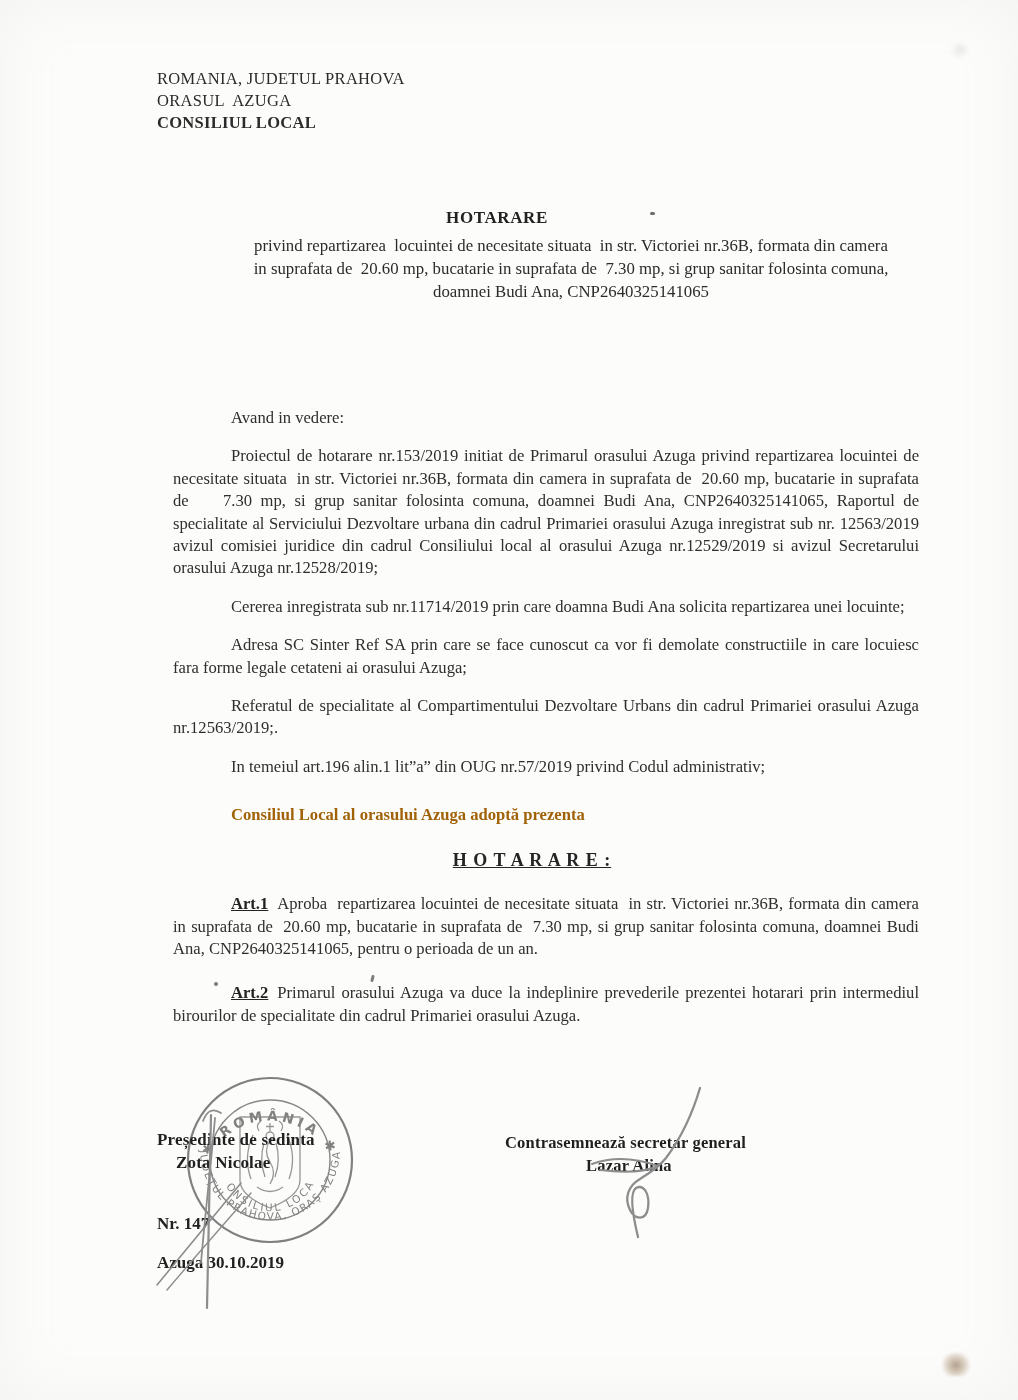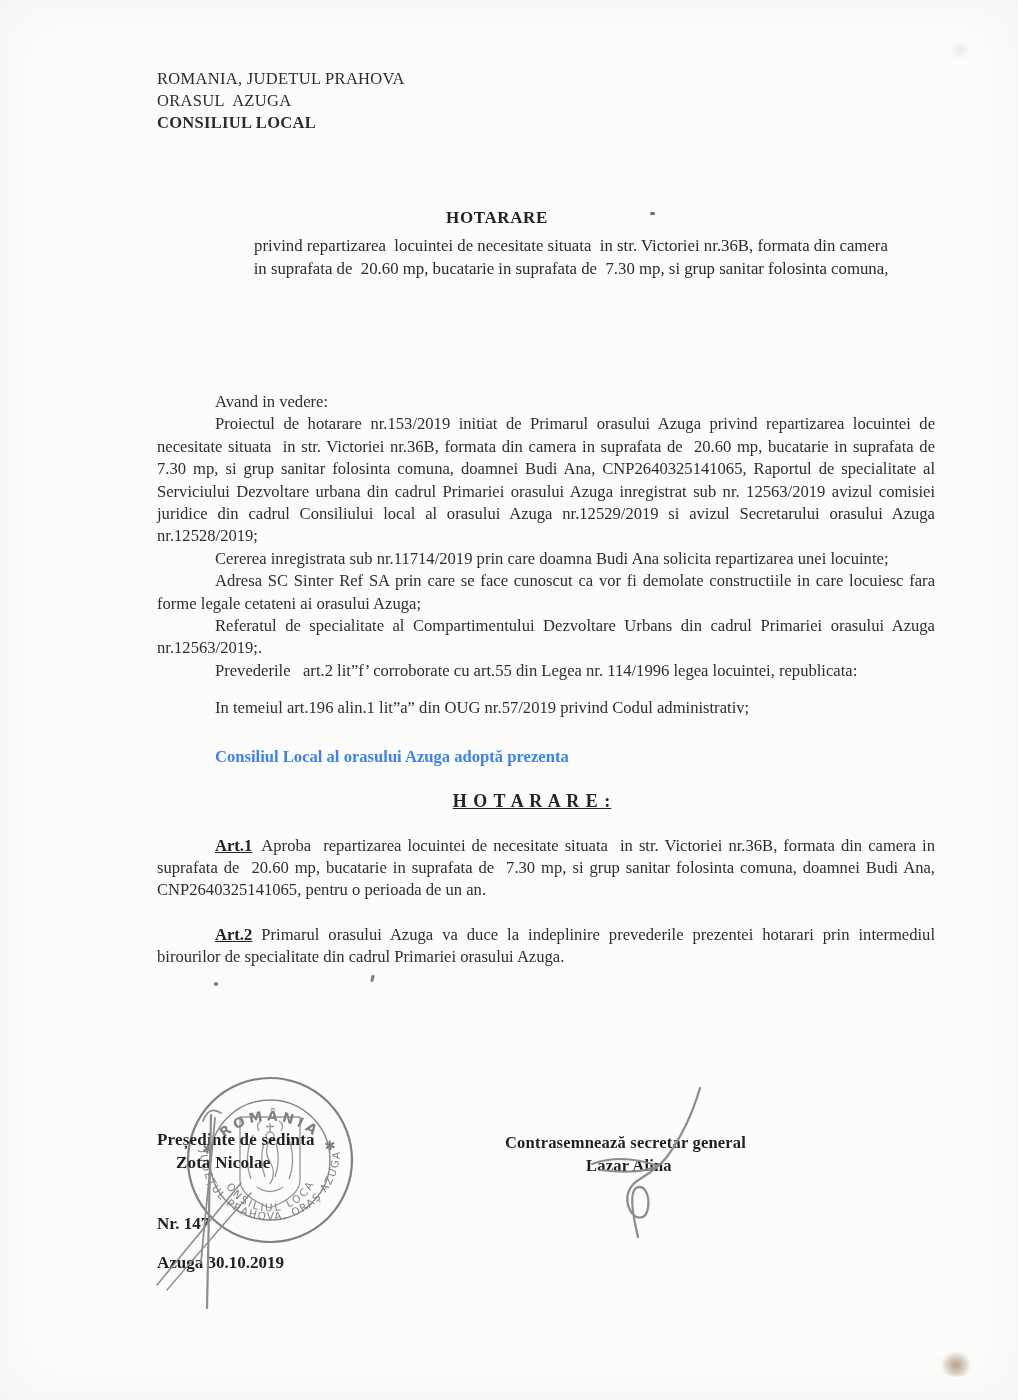--- a/index.html
+++ b/index.html
@@ -14,25 +14,25 @@
   .bold{font-weight:700;}
 
   .title-block{position:absolute;top:206px;left:140px;width:810px;text-align:center;
     font-size:16.8px;line-height:23px;}
   .title-heading{font-weight:700;font-size:17px;letter-spacing:.6px;margin:0 0 5px 0;
     transform:translateX(-48px);color:#222;}
   .subtitle{transform:translateX(26px);white-space:pre-wrap;}
 
   .flow{position:absolute;top:391px;left:157px;width:778px;font-size:16.6px;
     line-height:22.4px;text-align:justify;color:#2e2e2e;}
-  .flow p{margin:0;text-indent:58px;white-space:pre-wrap;}
+  .flow p{margin:16px;text-indent:58px;white-space:pre-wrap;}
   .flow p.gap-sm{margin-top:15px;}
   .flow p.gap-md{margin-top:26px;}
   .flow p.gap-lg{margin-top:44px;}
-  .adoption{font-weight:700;color:#3b82f6;}
+  .adoption{font-weight:700;color:#a16207;}
   .decision{font-weight:700;font-size:18px;text-align:center;text-indent:0 !important;
     transform:translateX(-14px);letter-spacing:1px;color:#242424;margin-top:22px !important;text-decoration:underline;}
   .article{margin-top:22px !important;}
   .article b{margin-right:9px;color:#222;text-decoration:underline;}
 
   
   .stamp{position:absolute;left:175px;top:1065px;width:190px;height:190px;z-index:1;opacity:.88;}
   .stamp text{fill:#6f6f6f;font-family:"DejaVu Sans", sans-serif;}
   .st-top{font-size:13.5px;font-weight:700;letter-spacing:4px;}
   .st-outer{font-size:10.5px;letter-spacing:1.6px;}
@@ -72,29 +72,29 @@
   <div class="header">
     <div>ROMANIA, JUDETUL PRAHOVA</div>
     <div>ORASUL  AZUGA</div>
     <div class="bold">CONSILIUL LOCAL</div>
   </div>
 
   <div class="title-block">
     <div class="title-heading">HOTARARE</div>
     <div class="subtitle">privind repartizarea  locuintei de necesitate situata  in str. Victoriei nr.36B, formata din camera</div>
     <div class="subtitle">in suprafata de  20.60 mp, bucatarie in suprafata de  7.30 mp, si grup sanitar folosinta comuna,</div>
+    <div class="subtitle">doamnei Budi Ana, CNP2640325141065</div>
   </div>
 
   <div class="flow">
     <p>Avand in vedere:</p>
     <p>Proiectul de hotarare nr.153/2019 initiat de Primarul orasului Azuga privind repartizarea locuintei de necesitate situata  in str. Victoriei nr.36B, formata din camera in suprafata de  20.60 mp, bucatarie in suprafata de    7.30 mp, si grup sanitar folosinta comuna, doamnei Budi Ana, CNP2640325141065, Raportul de specialitate al Serviciului Dezvoltare urbana din cadrul Primariei orasului Azuga inregistrat sub nr. 12563/2019 avizul comisiei juridice din cadrul Consiliului local al orasului Azuga nr.12529/2019 si avizul Secretarului orasului Azuga nr.12528/2019;</p>
     <p>Cererea inregistrata sub nr.11714/2019 prin care doamna Budi Ana solicita repartizarea unei locuinte;</p>
     <p>Adresa SC Sinter Ref SA prin care se face cunoscut ca vor fi demolate constructiile in care locuiesc fara forme legale cetateni ai orasului Azuga;</p>
     <p>Referatul de specialitate al Compartimentului Dezvoltare Urbans din cadrul Primariei orasului Azuga nr.12563/2019;.</p>
-    <p>Prevederile   art.2 lit”f’ corroborate cu art.55 din Legea nr. 114/1996 legea locuintei, republicata:</p>
     <p class="gap-sm">In temeiul art.196 alin.1 lit”a” din OUG nr.57/2019 privind Codul administrativ;</p>
     <p class="adoption gap-md">Consiliul Local al orasului Azuga adoptă prezenta</p>
     <p class="decision">H O T A R A R E :</p>
     <p class="article"><b>Art.1</b><span>Aproba  repartizarea locuintei de necesitate situata  in str. Victoriei nr.36B, formata din camera in suprafata de  20.60 mp, bucatarie in suprafata de  7.30 mp, si grup sanitar folosinta comuna, doamnei Budi Ana, CNP2640325141065, pentru o perioada de un an.</span></p>
     <p class="article gap-lg"><b>Art.2</b><span>Primarul orasului Azuga va duce la indeplinire prevederile prezentei hotarari prin intermediul birourilor de specialitate din cadrul Primariei orasului Azuga.</span></p>
   </div>
 
   <svg class="stamp" viewBox="0 0 190 190">
     <defs>
       <path id="arcTop" d="M 27,109 A 70,70 0 0 1 163,109"></path>

